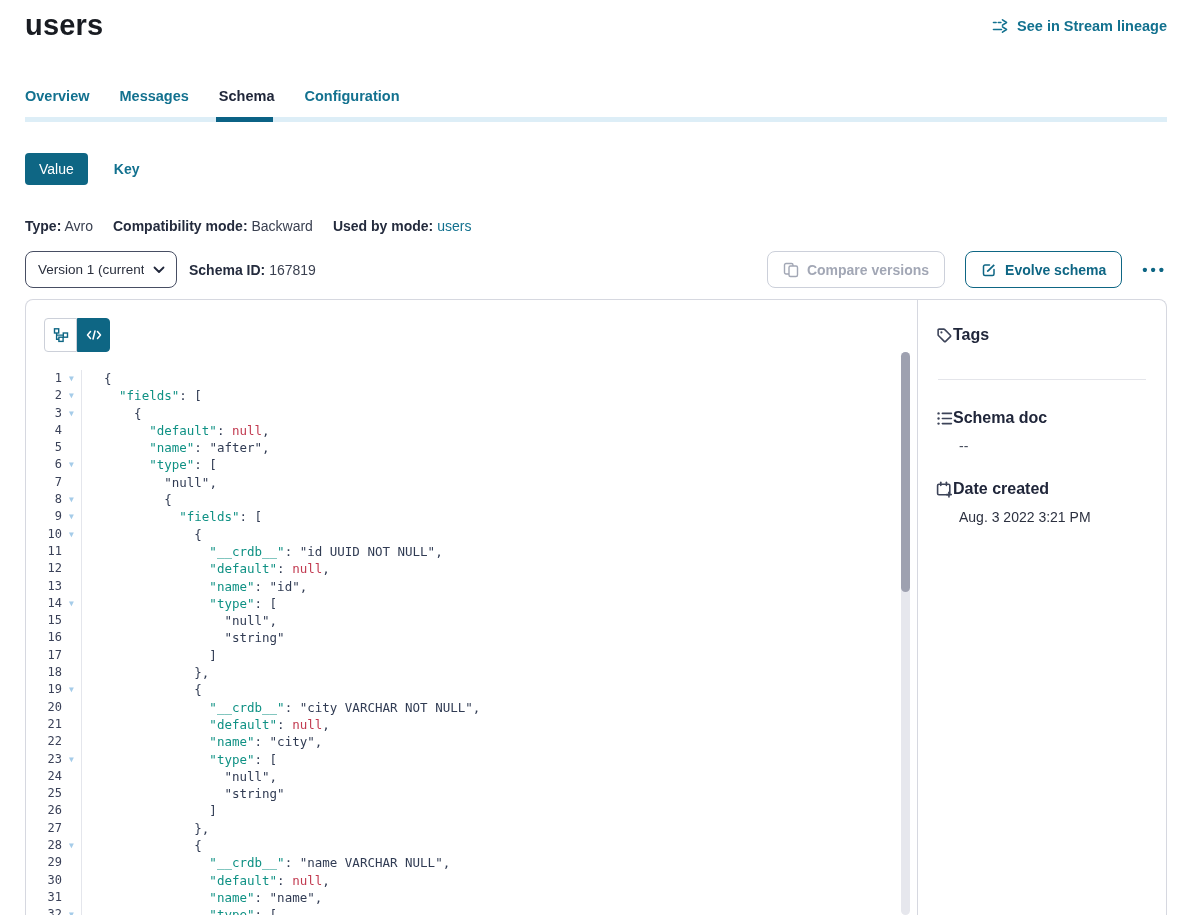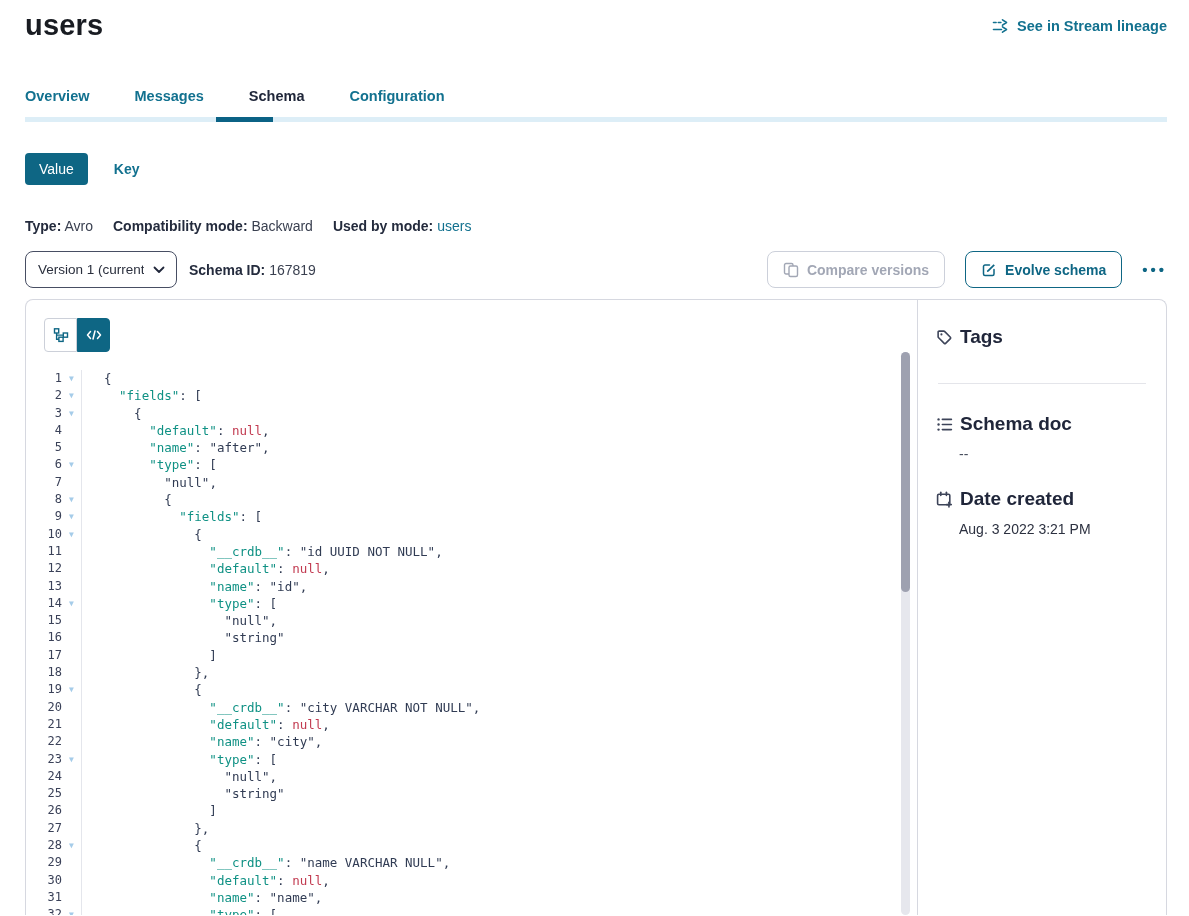--- a/index.html
+++ b/index.html
@@ -21,21 +21,21 @@
     font-family:"Liberation Sans",sans-serif;color:var(--dark);position:relative;
   }
   .page{padding:0 22px 0 25px;}
 
   
   .page-header{display:flex;justify-content:space-between;align-items:flex-start;padding-top:8px;}
   .page-title{font-size:29px;font-weight:700;letter-spacing:.2px;color:#191c22;margin:0;line-height:34px;}
   .lineage-link{display:flex;align-items:center;gap:8px;color:var(--link);font-size:14.5px;font-weight:700;margin-top:10px;cursor:pointer;text-decoration:none;}
 
   
-  .tabs{display:flex;gap:45px;margin-top:46px;align-items:center;}
+  .tabs{display:flex;gap:30px;margin-top:46px;align-items:center;}
   .tab{font-size:14.5px;font-weight:600;color:var(--link);cursor:pointer;padding-bottom:0;}
   .tab.active{color:#20273a;}
   .tab-track{height:5px;background:var(--track);margin-top:13px;position:relative;}
   .tab-indicator{position:absolute;left:191px;width:57px;top:0;bottom:0;background:#0b6285;}
 
   
   .vk-toggle{margin-top:31px;display:flex;align-items:center;}
   .vk-value{background:var(--primary);color:#fff;border:none;border-radius:4px;height:32px;padding:0 14px;font-size:14px;font-family:inherit;cursor:pointer;}
   .vk-key{margin-left:26px;color:var(--link);font-size:14px;font-weight:600;cursor:pointer;text-decoration:none;}
 
@@ -76,21 +76,21 @@
   .code{white-space:pre;padding-left:22px;color:var(--code-text);}
   .tok-key{color:var(--code-key);}
   .tok-str{color:var(--code-text);}
   .tok-null{color:var(--code-null);}
 
   .scrollbar{position:absolute;top:52px;right:7px;bottom:0;width:9px;background:#e6e7ed;border-radius:6px;}
   .scroll-thumb{position:absolute;top:0;left:0;width:9px;height:240px;background:#9ea1b0;border-radius:6px;cursor:pointer;}
 
   
   .sidebar{width:248px;flex:none;padding:26px 18px 0 18px;}
-  .sb-head{display:flex;align-items:center;gap:7px;font-size:19px;font-weight:700;color:#20263a;}
+  .sb-head{display:flex;align-items:center;font-size:16px;font-weight:700;color:#20263a;}
   .sb-head svg{flex:none;}
   .tags-input{display:block;margin:17px 0 0 22px;width:188px;border:none;border-bottom:1px solid #4a5168;padding:0 0 7px 0;font-size:14px;font-family:inherit;color:#20263a;outline:none;background:transparent;}
   .tags-input::placeholder{color:#a0a6b4;}
   .sb-divider{border:none;border-top:1px solid #e4e5ea;margin:35px 0 0 2px;width:208px;}
   .sb-sec-doc{margin-top:29px;}
   .sb-sec-date{margin-top:26px;}
   .sb-value{margin:11px 0 0 23px;font-size:14px;color:#4a505f;}
   .sb-value.date{color:#2c3140;}
   .icon-stroke{stroke:#3d4459;fill:none;stroke-width:1.5;stroke-linecap:round;stroke-linejoin:round;}
 </style>

